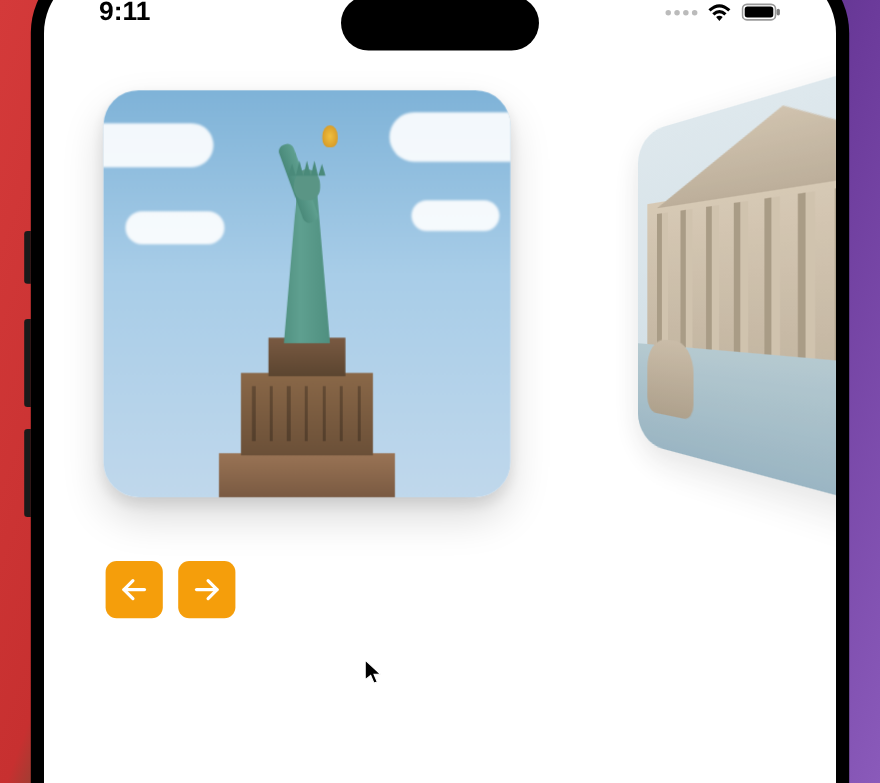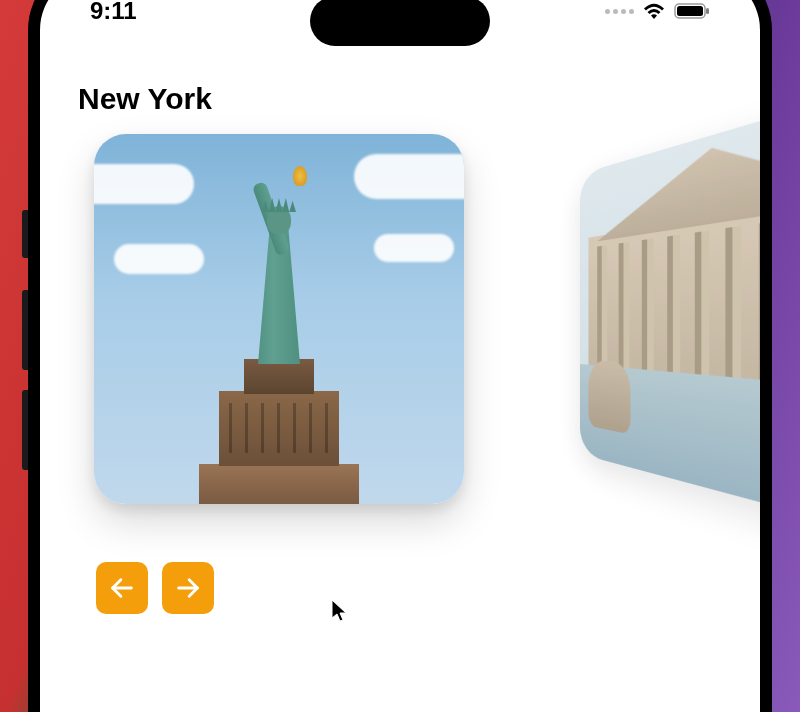--- a/index.html
+++ b/index.html
@@ -342,21 +342,20 @@
           <svg width="36" height="18" viewBox="0 0 36 18">
             <rect x="1" y="2" width="30" height="14" rx="4" fill="none" stroke="#000" stroke-width="1.5" opacity="0.4"></rect>
             <rect x="3" y="4" width="26" height="10" rx="2.5" fill="#000"></rect>
             <rect x="32" y="6" width="3" height="6" rx="1.5" fill="#000" opacity="0.5"></rect>
           </svg>
         </div>
       </div>
     </div>
 
     <div class="content">
-      <h1 class="page-title">New York</h1>
 
       <div class="carousel">
         <div class="card-main">
           <div class="clouds">
             <div class="cloud c1"></div>
             <div class="cloud c2"></div>
             <div class="cloud c3"></div>
             <div class="cloud c4"></div>
           </div>
           <div class="statue">

